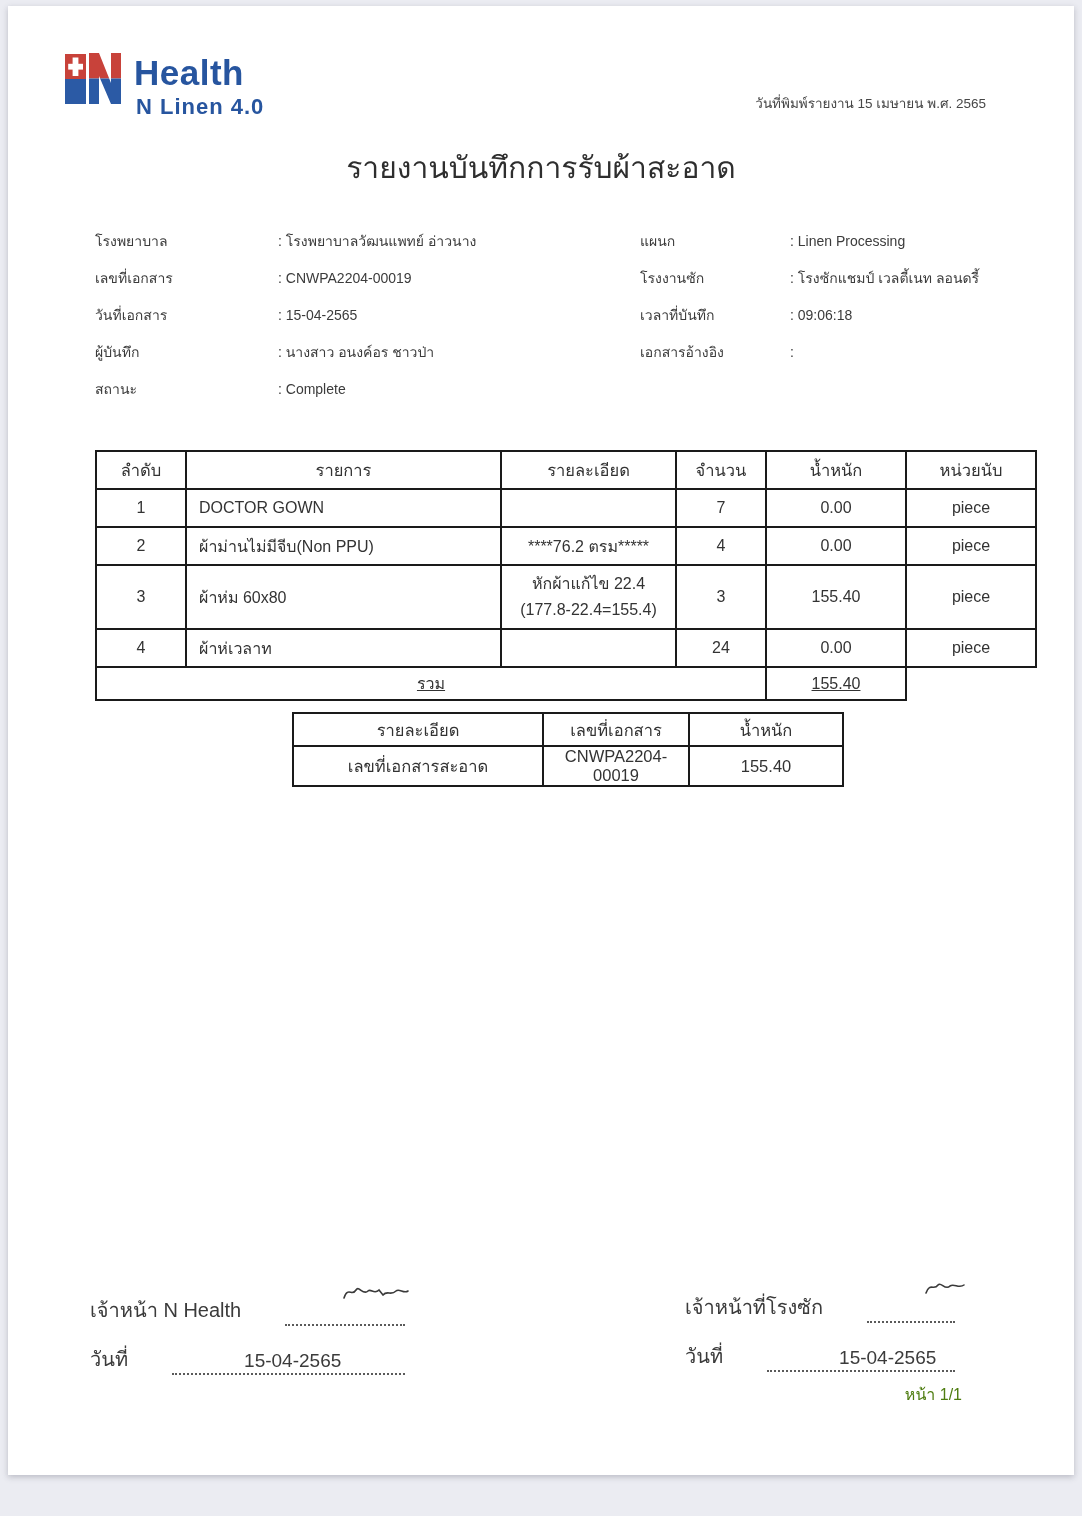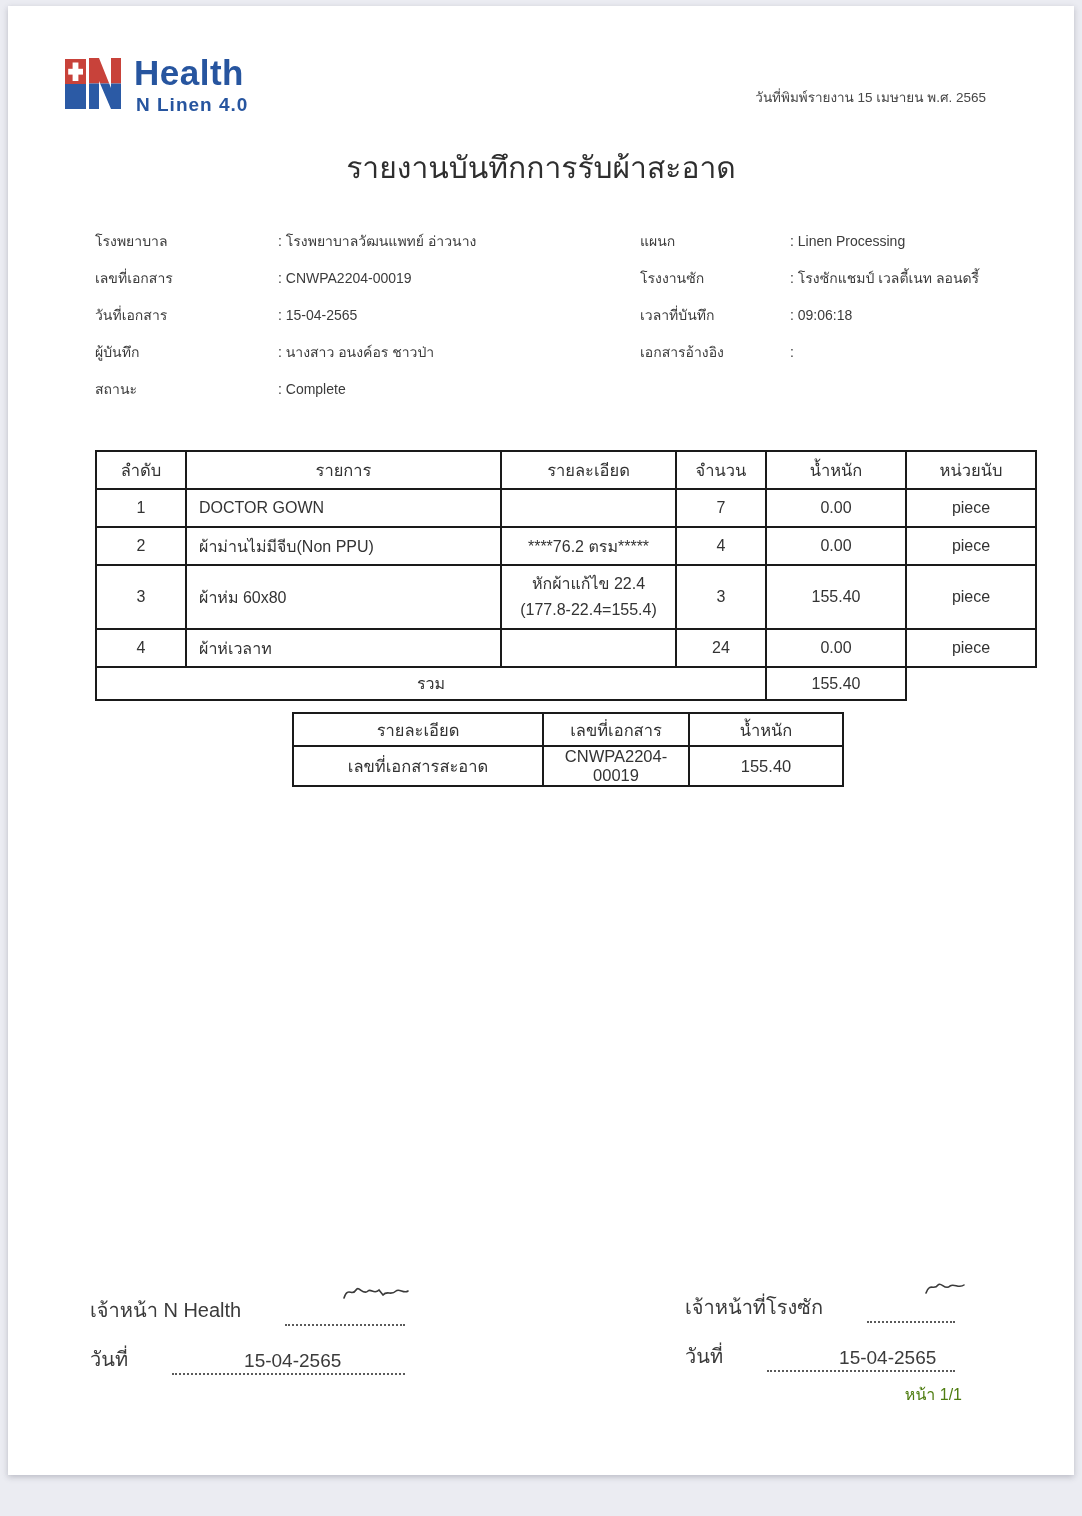--- a/index.html
+++ b/index.html
@@ -10,44 +10,44 @@
     color:#3b3b3b;
     -webkit-font-smoothing:antialiased;
   }
   .page{
     position:absolute;left:8px;top:6px;width:1066px;height:1469px;
     background:#ffffff;
     box-shadow:0 2px 6px rgba(40,40,60,0.25);
     overflow:hidden;
   }
   
-  .logo-wrap{position:absolute;left:57px;top:46px;display:flex;align-items:center;}
+  .logo-wrap{position:absolute;left:57px;top:46px;display:flex;align-items:flex-start;}
   .logo-icon{display:block;}
   .logo-text{margin-left:11px;margin-top:2px;}
   .logo-name{font-size:35px;font-weight:700;color:#27559f;line-height:1.1;letter-spacing:0.5px;}
-  .logo-sub{font-size:19px;font-weight:700;color:#27559f;letter-spacing:1px;margin-top:1px;margin-left:2px;}
-  .print-date{position:absolute;right:88px;top:80px;font-size:13.5px;color:#474747;}
+  .logo-sub{font-size:22px;font-weight:700;color:#27559f;letter-spacing:1px;margin-top:1px;margin-left:2px;}
+  .print-date{position:absolute;right:88px;top:86px;font-size:13.5px;color:#474747;}
   .doc-title{position:absolute;top:138px;left:0;width:100%;text-align:center;font-size:30px;color:#2e2e2e;}
   
   .info-block{position:absolute;top:216px;font-size:14px;color:#3b3b3b;}
   .info-left{left:87px;}
   .info-right{left:632px;}
   .info-row{display:flex;height:37px;align-items:center;}
   .info-left .info-label{width:183px;flex:none;}
   .info-right .info-label{width:150px;flex:none;}
   .info-value{white-space:nowrap;}
   
   table{border-collapse:collapse;table-layout:fixed;}
   .items-table{position:absolute;left:87px;top:444px;width:940px;font-size:16px;color:#333;}
   .items-table th,.items-table td{border:2px solid #1a1a1a;padding:0 8px;}
   .items-table th{font-weight:400;font-size:16.5px;height:36px;text-align:center;}
   .items-table td{height:36px;text-align:center;}
   .items-table td.item-name{text-align:left;padding-left:12px;}
   .items-table .detail-cell div{line-height:26px;}
-  .items-table tr.total-row td{height:31px;}
+  .items-table tr.total-row td{height:31px;text-decoration:underline;}
   .items-table td.no-border{border:none;background:transparent;}
   .summary-table{position:absolute;left:284px;top:706px;width:550px;font-size:16.5px;color:#333;}
   .summary-table th,.summary-table td{border:2px solid #1a1a1a;height:31px;text-align:center;font-weight:400;padding:0 6px;}
   
   .sig-block{position:absolute;font-size:20px;color:#3b3b3b;}
   .sig-left{left:82px;top:1288px;width:315px;}
   .sig-right{left:677px;top:1285px;width:270px;}
   .sig-line{display:flex;align-items:flex-end;position:relative;gap:44px;}
   .sig-label{white-space:nowrap;}
   .dotted{flex:1;border-bottom:2px dotted #5a5a5a;position:relative;height:24px;}

